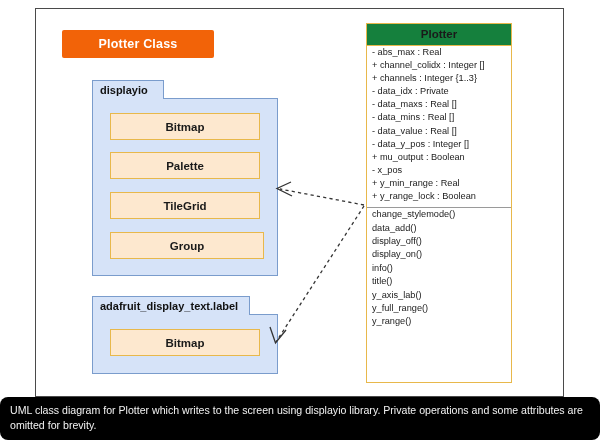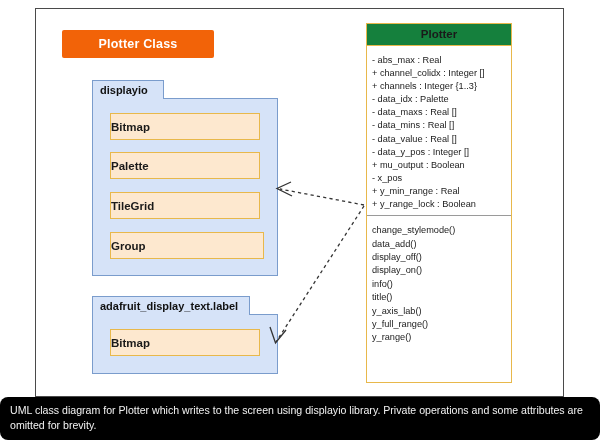--- a/index.html
+++ b/index.html
@@ -75,20 +75,21 @@
     border: 1px solid #7a9ccc;
   }
 
   
   .uml-class {
     position: absolute;
     background: #fde8cf;
     border: 1.5px solid #e8b84b;
     display: flex;
     align-items: center;
+    justify-content: center;
     font-size: 11.5px;
     font-weight: bold;
     color: #1a1a1a;
   }
 
   
   .plotter {
     position: absolute;
     left: 366px;
     top: 23px;
@@ -103,21 +104,21 @@
     background: #15803d;
     border-bottom: 1.5px solid #e8b84b;
     text-align: center;
     font-size: 11.5px;
     font-weight: bold;
     color: #1a1a1a;
     padding: 4px 0 4px 0;
     line-height: 13px;
   }
   .plotter-compartment {
-    padding: 8px 0 3px 5px;
+    padding: 0 0 3px 5px;
   }
   .plotter-compartment.ops {
     border-top: 1.2px solid #9a9a9a;
     margin-top: 1px;
   }
   .member {
     font-size: 9.2px;
     color: #1a1a1a;
     line-height: 13.1px;
     white-space: nowrap;
@@ -185,21 +186,21 @@
       <span>Bitmap</span>
     </div>
   </div>
 
   <div class="plotter">
     <div class="plotter-header">Plotter</div>
     <div class="plotter-compartment attrs">
       <div class="member">- abs_max : Real</div>
       <div class="member">+ channel_colidx : Integer []</div>
       <div class="member">+ channels : Integer {1..3}</div>
-      <div class="member">- data_idx : Palette</div>
+      <div class="member">- data_idx : Private</div>
       <div class="member">- data_maxs : Real []</div>
       <div class="member">- data_mins : Real []</div>
       <div class="member">- data_value : Real []</div>
       <div class="member">- data_y_pos : Integer []</div>
       <div class="member">+ mu_output : Boolean</div>
       <div class="member">- x_pos</div>
       <div class="member">+ y_min_range : Real</div>
       <div class="member">+ y_range_lock : Boolean</div>
     </div>
     <div class="plotter-compartment ops">

